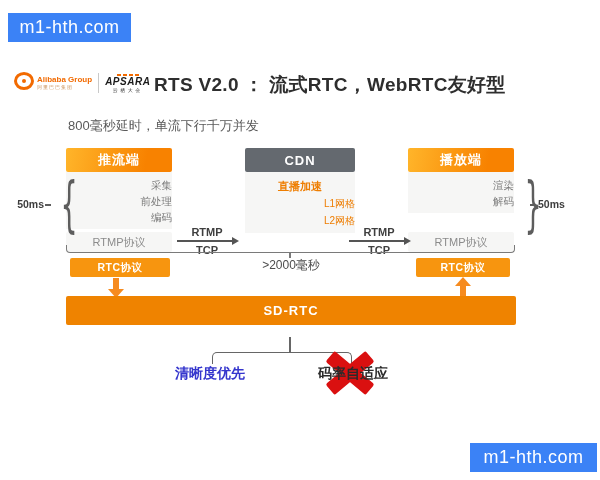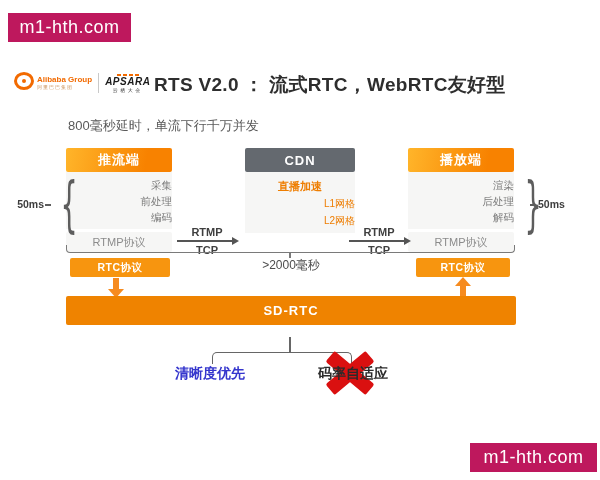--- a/index.html
+++ b/index.html
@@ -1,19 +1,19 @@
 <!DOCTYPE html>
 <html><head>
 <meta charset="utf-8">
 <style>
   html,body{margin:0;padding:0;background:#e8e8e8;}
   .slide{position:relative;width:600px;height:480px;background:#ffffff;overflow:hidden;
          font-family:"Liberation Sans","DejaVu Sans",sans-serif;}
   
-  .wm{position:absolute;background:#be185d;color:#fff;font-size:18px;
+  .wm{position:absolute;background:#3b82f6;color:#fff;font-size:18px;
       display:flex;align-items:center;justify-content:center;letter-spacing:0.5px;}
   .wm-tl{left:8px;top:13px;width:123px;height:29px;}
   .wm-br{left:470px;top:443px;width:127px;height:29px;}
   
   .logos{position:absolute;left:14px;top:68px;height:30px;display:flex;align-items:center;}
   .ali-text{margin-left:3px;line-height:1;}
   .ali-name{font-size:8px;font-weight:bold;color:#f26a00;}
   .ali-cn{font-size:5px;color:#cf9a66;letter-spacing:1px;margin-top:1px;}
   .logo-divider{width:1px;height:20px;background:#c9c9c9;margin:0 6px;}
   .apsara{text-align:center;line-height:1;}
@@ -145,21 +145,20 @@
       <div class="highlight">直播加速</div>
       <div class="item">L1网格</div>
       <div class="item">L2网格</div>
     </div>
   </div>
 
   <div class="col col-play">
     <div class="col-header hdr-orange">播放端</div>
     <div class="col-body">
       <div class="item">渲染</div>
-      <div class="item">后处理</div>
       <div class="item">解码</div>
     </div>
   </div>
   <div class="proto proto-right">RTMP协议</div>
 
   <div class="lat lat-left">50ms</div>
   <div class="lat-dash dash-left"></div>
   <div class="brace brace-left">{</div>
   <div class="brace brace-right">}</div>
   <div class="lat-dash dash-right"></div>

